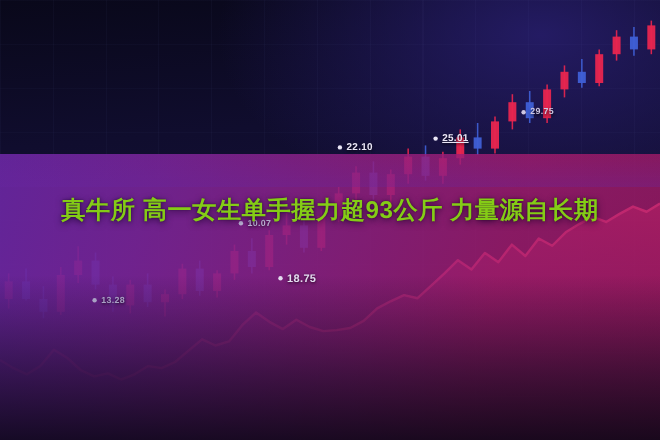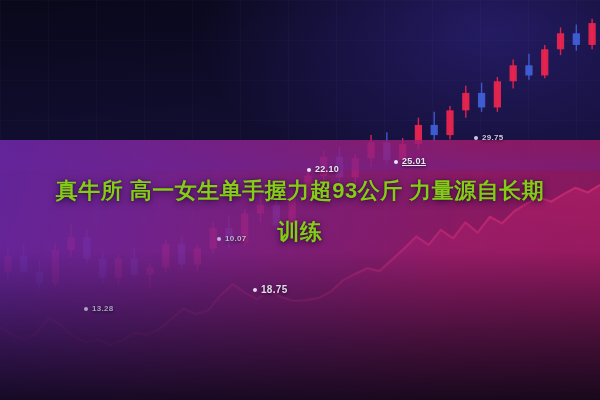--- a/index.html
+++ b/index.html
@@ -43,21 +43,20 @@
     background:linear-gradient(to bottom,rgba(88,34,150,.0),rgba(104,38,160,.30));
   }
   .overlay-bottom{
     position:absolute;left:0;right:0;bottom:0;height:150px;
     background:linear-gradient(to bottom,rgba(10,8,26,0) 0%,rgba(10,8,26,.55) 60%,rgba(8,6,20,.86) 100%);
   }
   
   .dlabel{
     position:absolute;font-weight:bold;letter-spacing:.3px;white-space:nowrap;
     text-shadow:0 1px 3px rgba(0,0,0,.75);
-    margin-top:36px;
   }
   .dlabel .dot{
     display:inline-block;width:4px;height:4px;border-radius:50%;
     margin-right:4px;vertical-align:middle;
   }
   
   .headline{
     position:absolute;left:0;right:0;top:170px;
     text-align:center;color:#84cc16;
     font-size:22px;line-height:41px;font-weight:bold;
@@ -179,16 +178,15 @@
       <div class="dlabel" style="left: 170px; top: 198px; color: rgb(191, 182, 216); font-size: 8px; padding-left: 47px;"><span class="dot" style="background: rgb(191, 182, 216);"></span>10.07</div>
       <div class="dlabel" style="left: 307px; top: 128px; color: rgb(234, 230, 246); font-size: 9px; text-align: center;"><span class="dot" style="background: rgb(234, 230, 246);"></span>22.10</div>
       <div class="dlabel" style="left: 394px; top: 120px; color: rgb(234, 230, 246); font-size: 9px; text-decoration: underline;"><span class="dot" style="background: rgb(234, 230, 246);"></span>25.01</div>
       <div class="dlabel" style="left: 474px; top: 97px; color: rgb(207, 199, 226); font-size: 8px;"><span class="dot" style="background: rgb(207, 199, 226);"></span>29.75</div>
       <div class="dlabel" style="left: 253px; top: 248px; color: rgb(227, 220, 239); font-size: 10px;"><span class="dot" style="background: rgb(227, 220, 239);"></span>18.75</div>
       <div class="dlabel" style="left: 84px; top: 268px; color: rgb(169, 162, 196); font-size: 8px;"><span class="dot" style="background: rgb(169, 162, 196);"></span>13.28</div>
     </div>
 
   <div class="headline">
     <span class="ln">真牛所 高一女生单手握力超93公斤 力量源自长期</span>
-    <span class="ln">训练</span>
   </div>
 
 </div>
 
 </body></html>

